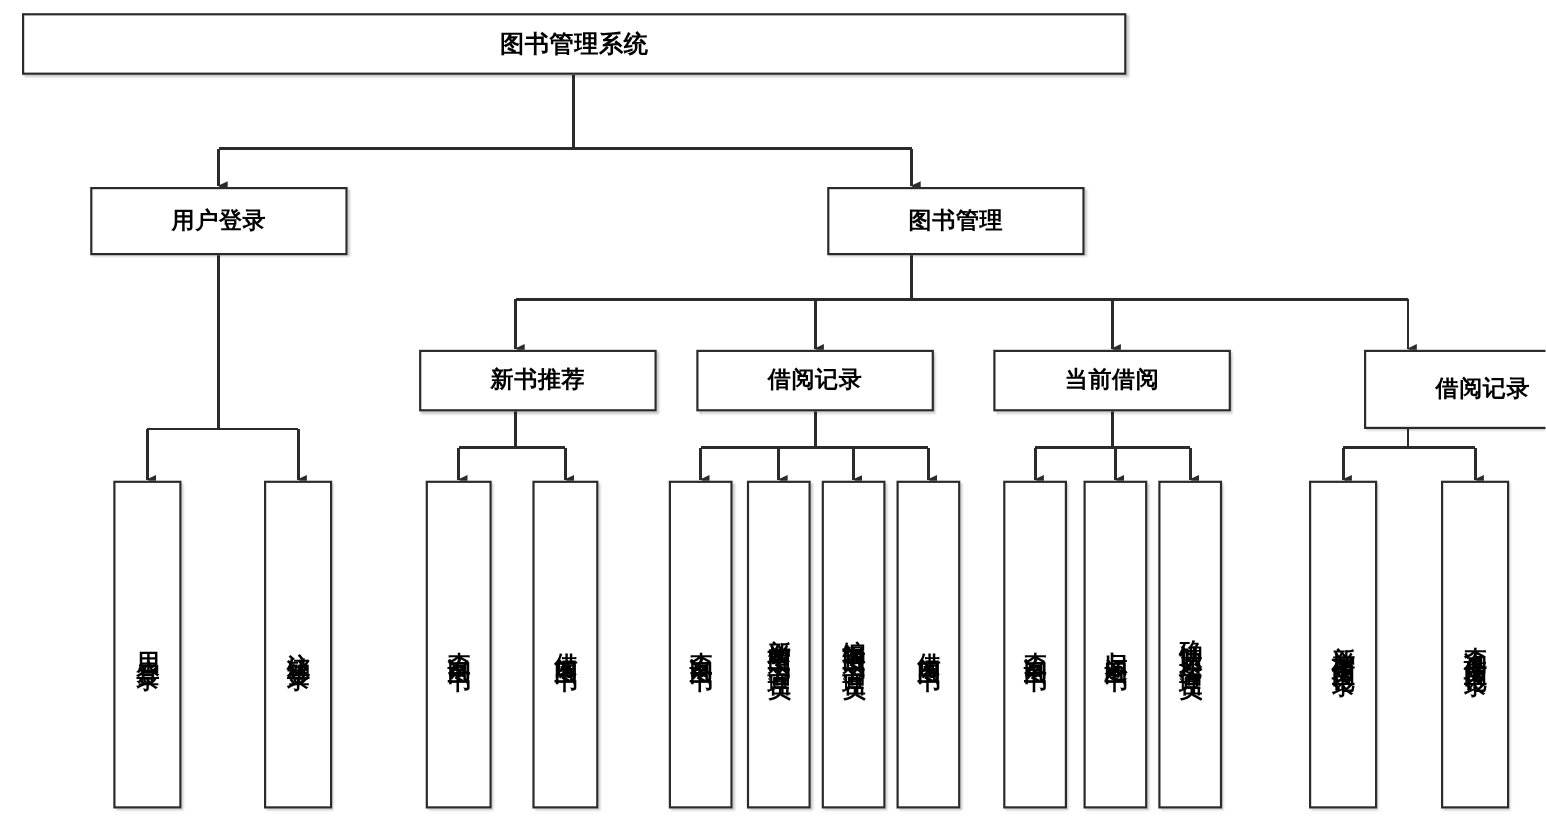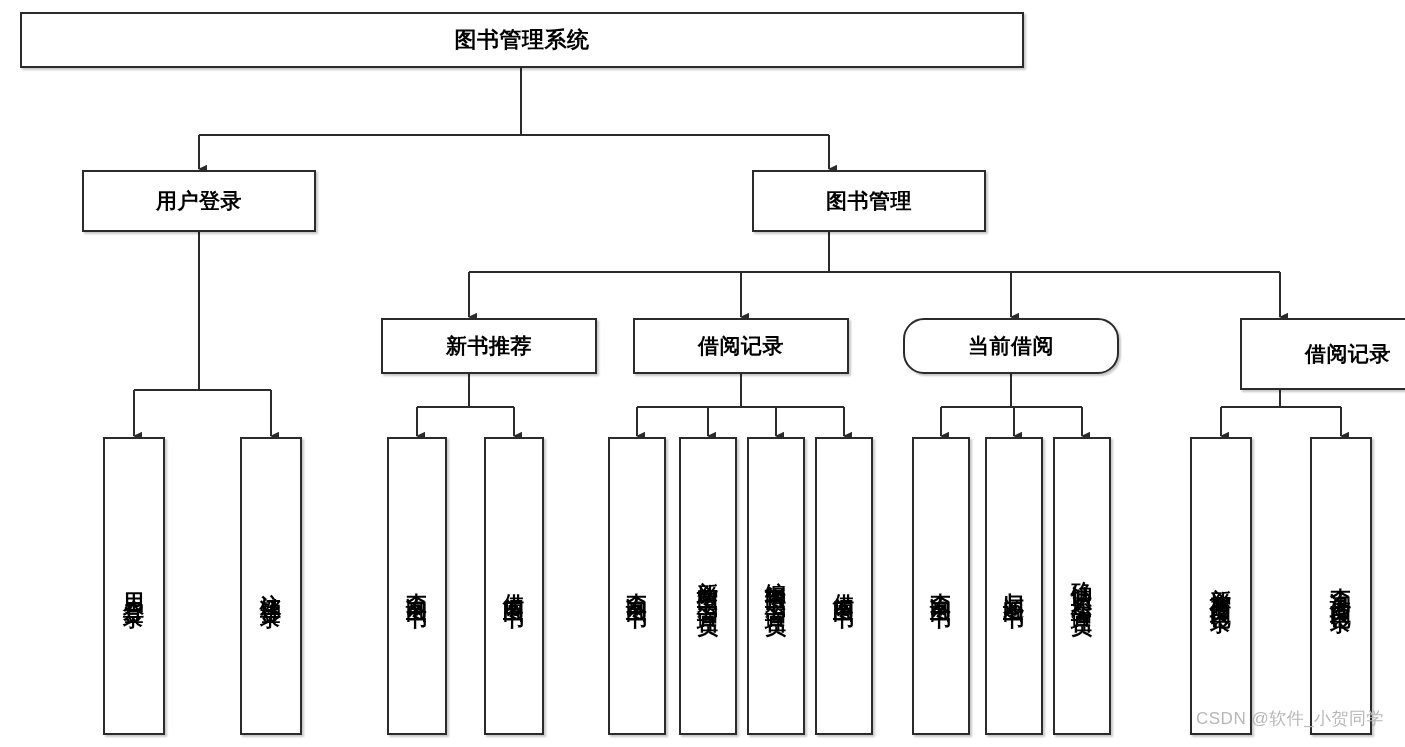--- a/index.html
+++ b/index.html
@@ -114,21 +114,21 @@
       </div>
       <div class="node-box node-h" style="left: 752px; top: 170px; width: 234px; height: 62px;">
         <span class="node-label">图书管理</span>
       </div>
       <div class="node-box node-h" style="left: 381px; top: 318px; width: 216px; height: 56px;">
         <span class="node-label">新书推荐</span>
       </div>
       <div class="node-box node-h" style="left: 633px; top: 318px; width: 216px; height: 56px;">
         <span class="node-label">借阅记录</span>
       </div>
-      <div class="node-box node-h" style="left: 903px; top: 318px; width: 216px; height: 56px; border-radius: 21px;">
+      <div class="node-box node-h" style="left: 903px; top: 318px; width: 216px; height: 56px;">
         <span class="node-label">当前借阅</span>
       </div>
       <div class="node-box node-h" style="left: 1240px; top: 318px; width: 216px; height: 72px; justify-content: center;">
         <span class="node-label">借阅记录</span>
       </div>
       <div class="node-box node-v" style="left: 103px; top: 437px; width: 62px; height: 298px;">
         <span class="node-label">用户登录</span>
       </div>
       <div class="node-box node-v" style="left: 240px; top: 437px; width: 62px; height: 298px;">
         <span class="node-label">注销登录</span>
@@ -160,14 +160,13 @@
       <div class="node-box node-v" style="left: 1053px; top: 437px; width: 58px; height: 298px;">
         <span class="node-label">确认归还（管理员）</span>
       </div>
       <div class="node-box node-v" style="left: 1190px; top: 437px; width: 62px; height: 298px;">
         <span class="node-label">新增借阅记录</span>
       </div>
       <div class="node-box node-v" style="left: 1310px; top: 437px; width: 62px; height: 298px;">
         <span class="node-label">查询借阅记录</span>
       </div>
     </div>
-  <div class="watermark" style="left: 1196px; top: 718px; transform: translateY(-50%); color: rgb(183, 183, 183);">CSDN @软件_小贺同学</div>
 </div>
 
 </body></html>

